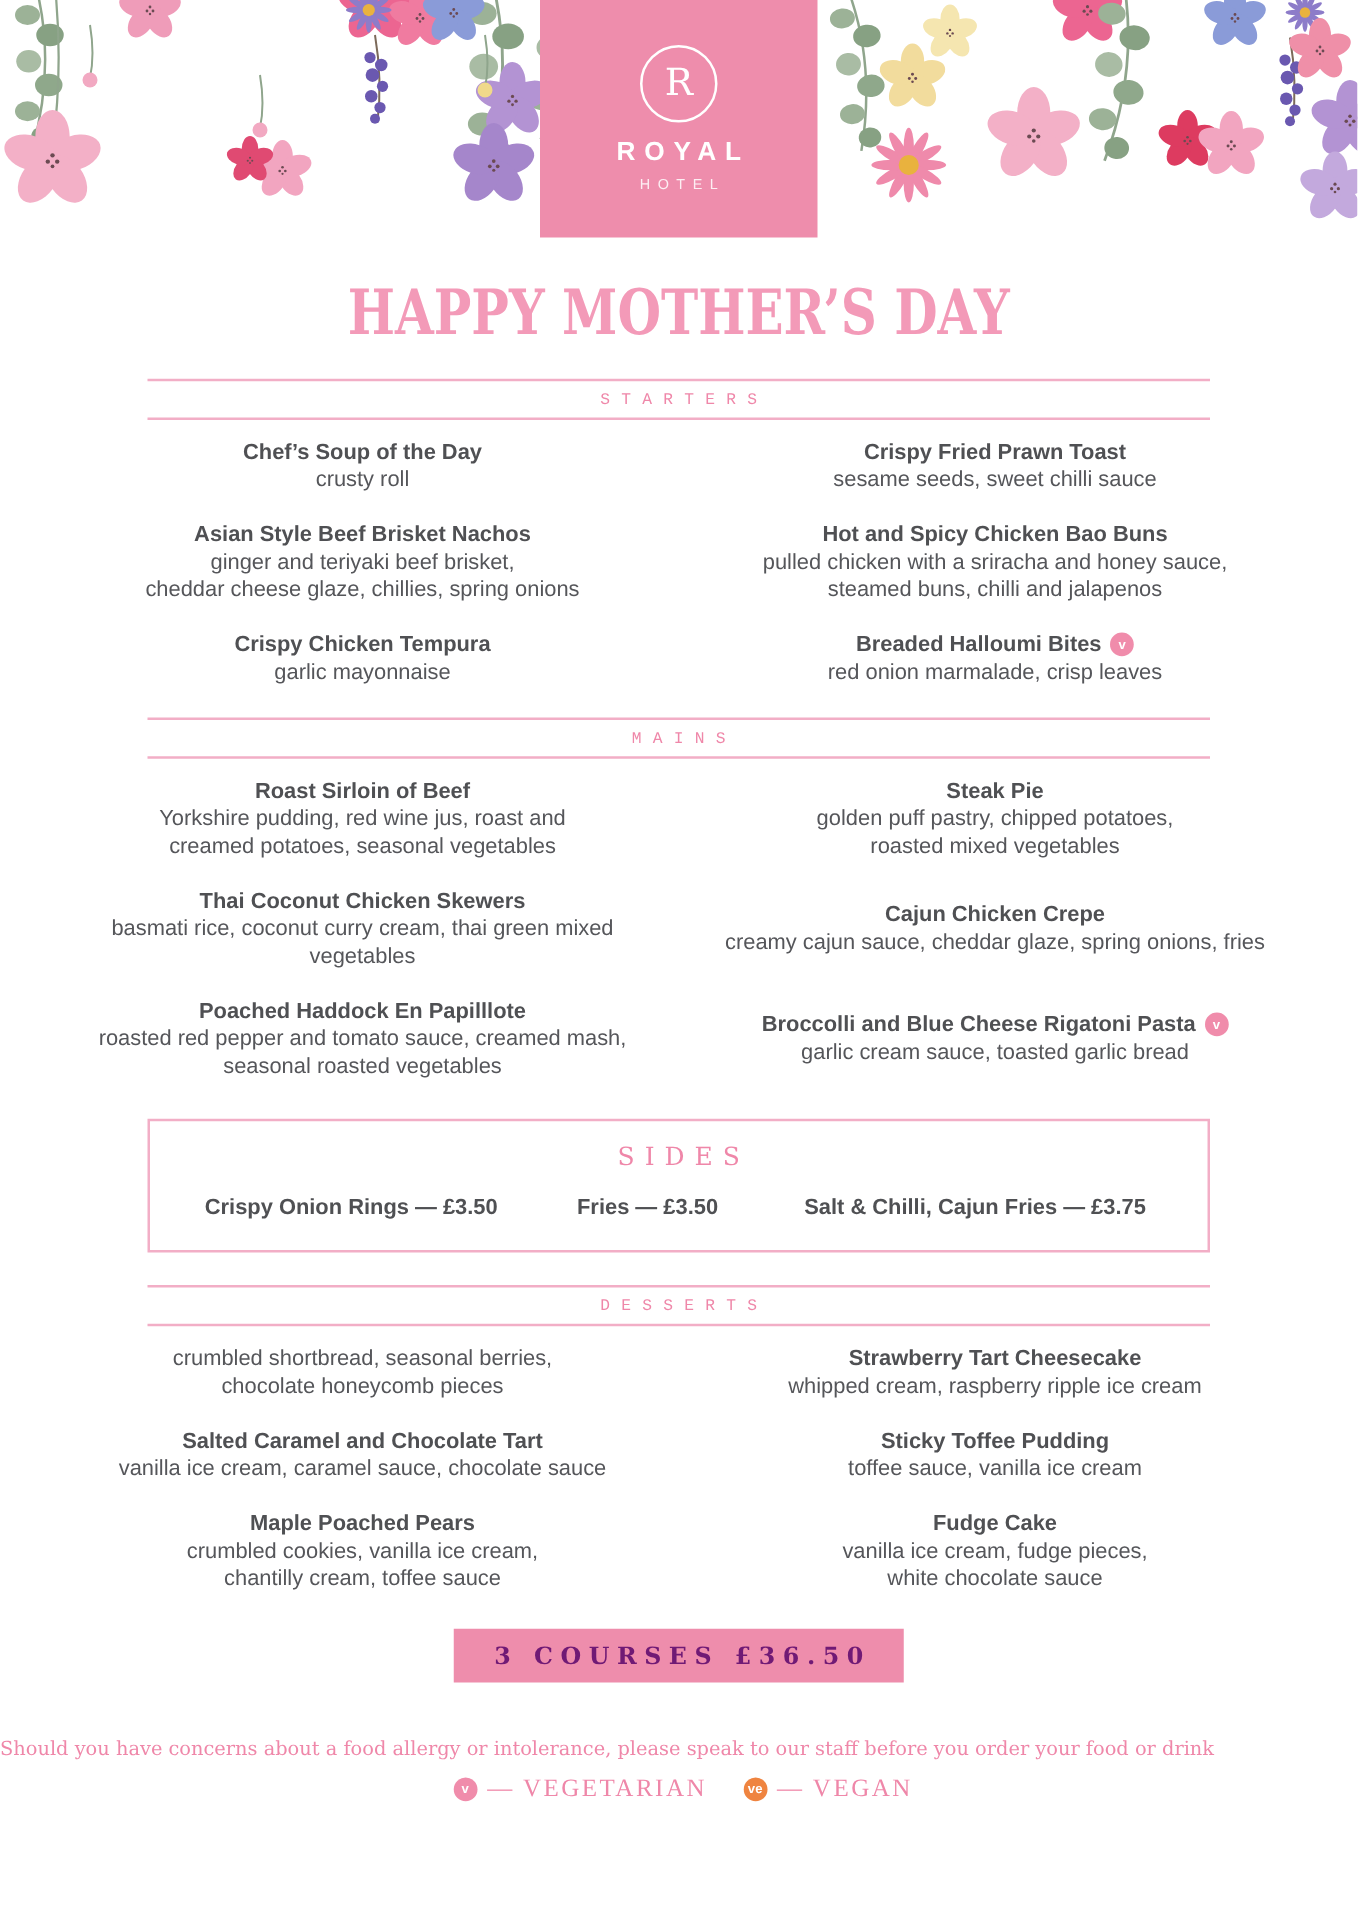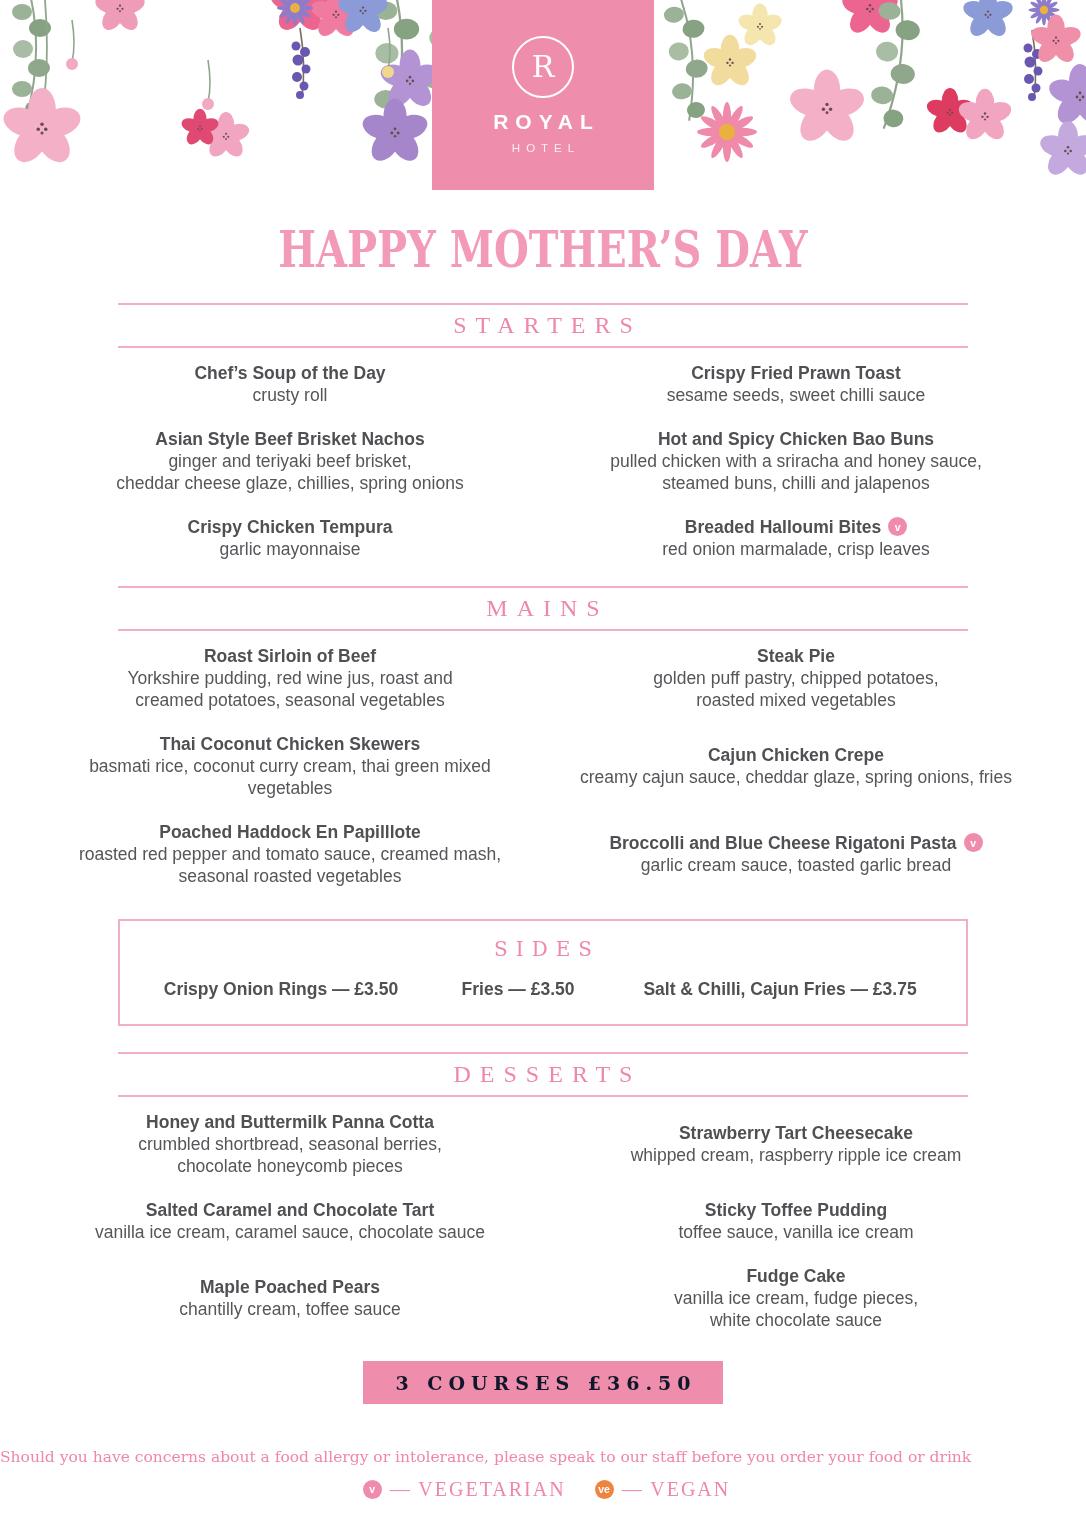--- a/index.html
+++ b/index.html
@@ -21,37 +21,37 @@
   .logo-name{font-family:"Liberation Sans",sans-serif;font-weight:bold;font-size:21px;letter-spacing:7px;color:#fff;margin-top:4px;text-indent:7px}
   .logo-sub{font-size:11.5px;letter-spacing:6px;color:rgba(255,255,255,.85);text-indent:6px}
 
   
   .page-title{margin-top:34px;text-align:center;color:var(--title-pink);font-family:"DejaVu Serif",serif;font-size:50px;line-height:1.05;white-space:nowrap}
   .page-title span{display:inline-block;transform:scaleX(.8)}
 
   
   .menu-area{width:850px;margin:26px auto 0}
   .section-header{border-top:2px solid var(--line);border-bottom:2px solid var(--line);padding:7px 0;text-align:center;margin-top:26px}
-  .section-header h2{font-family:Liberation Serif, serif;font-weight:normal;font-size:24px;letter-spacing:9px;color:var(--header-pink);text-indent:9px}
+  .section-header h2{font-family:Liberation Mono, monospace;font-weight:normal;font-size:13px;letter-spacing:9px;color:var(--header-pink);text-indent:9px}
   .rows{width:980px;margin:14px auto 0;transform:translateX(-65px)}
   .row{display:grid;grid-template-columns:1fr 1fr;column-gap:32px;align-items:center;margin-bottom:22px}
   .cell{text-align:center}
   .item-name{font-weight:bold;font-size:17.5px;color:var(--text);line-height:22px}
   .item-desc{font-size:17.5px;color:var(--desc);line-height:22px}
   .badge{display:inline-flex;align-items:center;justify-content:center;width:19px;height:19px;border-radius:50%;
     color:#fff;font-size:10.5px;font-weight:bold;vertical-align:2px;margin-left:7px;line-height:1}
 
   
   .sides-box{border:2px solid var(--line);margin-top:32px;padding:16px 30px 24px;text-align:center}
   .sides-box .sides-title{font-family:"DejaVu Serif",serif;font-weight:normal;font-size:20px;letter-spacing:8px;color:var(--header-pink);text-indent:8px}
   .sides-items{display:grid;grid-template-columns:1.05fr .85fr 1.25fr;margin-top:18px}
   .sides-items span{font-weight:bold;font-size:17.5px;color:var(--text)}
 
   
-  .banner{display:block;width:max-content;margin:30px auto 0;background:var(--pink);color:#0f172a;
+  .banner{display:block;width:max-content;margin:30px auto 0;background:var(--pink);color:#701a75;
     font-family:"DejaVu Serif",serif;font-weight:bold;font-size:19px;letter-spacing:6px;padding:11px 26px 10px;text-indent:6px}
   .allergy{margin-top:44px;font-family:"DejaVu Serif",serif;font-size:15.5px;color:var(--header-pink)}
   .legend{margin-top:12px;display:flex;justify-content:center;align-items:center;gap:22px}
   .legend-entry{display:flex;align-items:center;gap:8px}
   .legend-entry .label{font-family:Liberation Serif, serif;font-size:20px;letter-spacing:2px;color:var(--header-pink)}
 </style>
 </head>
 <body>
 
 <div class="page">
@@ -250,21 +250,20 @@
           <span>Fries — £3.50</span>
           <span>Salt &amp; Chilli, Cajun Fries — £3.75</span>
         </div>
       </div>
       <div class="section-header">
         <h2>DESSERTS</h2>
       </div>
       <div class="rows">
         <div class="row">
           <div class="cell">
-            <div class="item-name">Honey and Buttermilk Panna Cotta</div>
             <div class="item-desc">crumbled shortbread, seasonal berries,</div>
             <div class="item-desc">chocolate honeycomb pieces</div>
           </div>
           <div class="cell">
             <div class="item-name">Strawberry Tart Cheesecake</div>
             <div class="item-desc">whipped cream, raspberry ripple ice cream</div>
           </div>
         </div>
         <div class="row">
           <div class="cell">
@@ -272,20 +271,21 @@
             <div class="item-desc">vanilla ice cream, caramel sauce, chocolate sauce</div>
           </div>
           <div class="cell">
             <div class="item-name">Sticky Toffee Pudding</div>
             <div class="item-desc">toffee sauce, vanilla ice cream</div>
           </div>
         </div>
         <div class="row">
           <div class="cell">
             <div class="item-name">Maple Poached Pears</div>
+            <div class="item-desc">crumbled cookies, vanilla ice cream,</div>
             <div class="item-desc">chantilly cream, toffee sauce</div>
           </div>
           <div class="cell">
             <div class="item-name">Fudge Cake</div>
             <div class="item-desc">vanilla ice cream, fudge pieces,</div>
             <div class="item-desc">white chocolate sauce</div>
           </div>
         </div>
       </div>
     </div>

